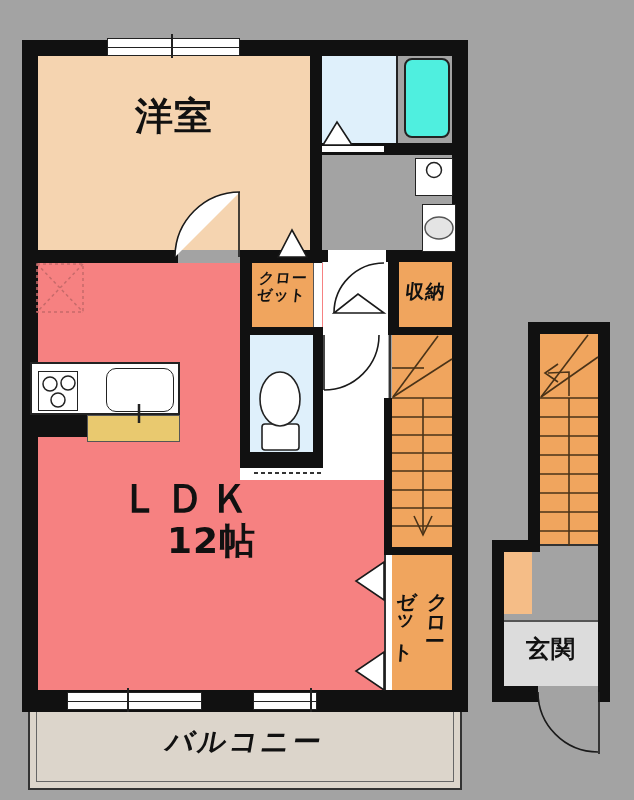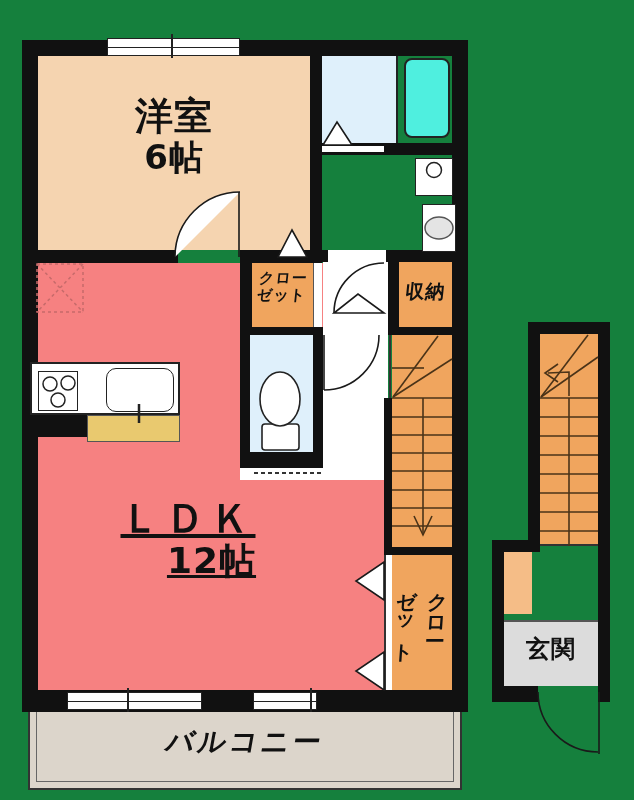--- a/index.html
+++ b/index.html
@@ -1,17 +1,17 @@
 <!DOCTYPE html>
 <html><head>
 <meta charset="utf-8">
 <style>
   html,body{margin:0;padding:0;background:#fff;}
   .plan{
-    position:relative;width:634px;height:800px;background:#15803d;overflow:hidden;
+    position:relative;width:634px;height:800px;background:#a3a3a3;overflow:hidden;
     font-family:"DejaVu Sans","Liberation Sans",sans-serif;
   }
   .abs{position:absolute;}
   .wall{position:absolute;background:#111;}
   .fill{position:absolute;}
   .room-label{
     position:absolute;color:#111;font-weight:700;text-align:center;
     line-height:1.12;letter-spacing:1px;white-space:nowrap;
   }
   .win{position:absolute;background:#fff;border:1px solid #222;box-sizing:border-box;}
@@ -179,24 +179,23 @@
     <g stroke="#222" stroke-width="1.5" fill="#fff">
       <circle cx="50" cy="384" r="7"></circle>
       <circle cx="68" cy="383" r="7"></circle>
       <circle cx="58" cy="400" r="7"></circle>
     </g>
     <line x1="139" y1="404" x2="139" y2="423" stroke="#222" stroke-width="2.5"></line>
   </svg>
 
   <div class="room-label" style="left:38px;top:95px;width:272px;font-size:38px;">
     <div>洋室</div>
-    <div style="font-size:34px;">6帖</div>
-  </div>
-
-  <div class="room-label" style="left:38px;top:496px;width:300px;font-size:40px;letter-spacing:5px;text-decoration:underline;">
+  </div>
+
+  <div class="room-label" style="left:38px;top:476px;width:300px;font-size:40px;letter-spacing:5px;">
     <div>ＬＤＫ</div>
     <div style="font-size:36px;letter-spacing:1px;margin-left:47px;">12帖</div>
   </div>
 
   <div class="room-label" style="left:252px;top:270px;width:61px;font-size:15px;transform:skewX(-6deg);">
     <div>クロー</div>
     <div>ゼット</div>
   </div>
 
   <div class="room-label" style="left:399px;top:281px;width:53px;font-size:19px;transform:skewX(-6deg);">収納</div>

